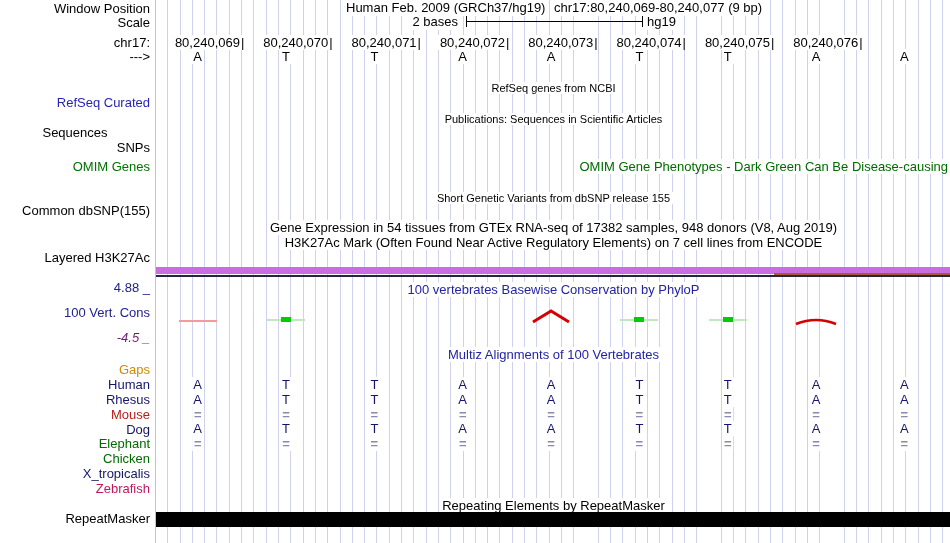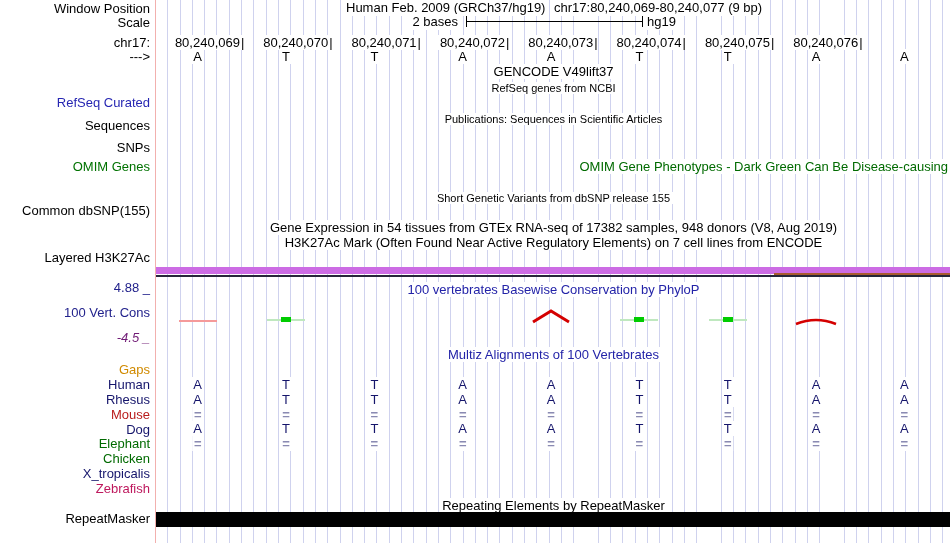--- a/index.html
+++ b/index.html
@@ -36,21 +36,21 @@
 </style>
 </head>
 <body>
 
 <div id="labels">
     <div class="lbl" style="top: 1px; color: rgb(0, 0, 0);">Window Position</div>
     <div class="lbl" style="top: 15px; color: rgb(0, 0, 0);">Scale</div>
     <div class="lbl" style="top: 35px; color: rgb(0, 0, 0);">chr17:</div>
     <div class="lbl" style="top: 49px; color: rgb(0, 0, 0);">---&gt;</div>
     <div class="lbl" style="top: 95px; color: rgb(38, 38, 178);">RefSeq Curated</div>
-    <div class="lbl" style="top: 118px; color: rgb(0, 0, 0);">Sequences</div>
+    <div class="lbl" style="top: 125px; color: rgb(0, 0, 0); text-align: center;">Sequences</div>
     <div class="lbl" style="top: 140px; color: rgb(0, 0, 0);">SNPs</div>
     <div class="lbl" style="top: 159px; color: rgb(0, 114, 0);">OMIM Genes</div>
     <div class="lbl" style="top: 203px; color: rgb(0, 0, 0);">Common dbSNP(155)</div>
     <div class="lbl" style="top: 250px; color: rgb(0, 0, 0);">Layered H3K27Ac</div>
     <div class="lbl" style="top: 280px; color: rgb(34, 34, 140);">4.88 _</div>
     <div class="lbl" style="top: 305px; color: rgb(34, 34, 140);">100 Vert. Cons</div>
     <div class="lbl" style="top: 330px; color: #701a75; font-style: italic;">-4.5 _</div>
     <div class="lbl" style="top: 362px; color: rgb(208, 138, 0);">Gaps</div>
     <div class="lbl" style="top: 377px; color: rgb(21, 21, 107);">Human</div>
     <div class="lbl" style="top: 392px; color: rgb(21, 21, 107);">Rhesus</div>
@@ -65,21 +65,20 @@
 
 <div id="track">
 
   <span class="abs" style="left:190px;top:0;height:16px;line-height:16px;background:#fff;">Human Feb. 2009 (GRCh37/hg19)</span>
   <span class="abs" style="left:398px;top:0;height:16px;line-height:16px;background:#fff;">chr17:80,240,069-80,240,077 (9 bp)</span>
 
   <span class="scaletxt" style="right:490px;">2 bases</span>
   <div id="scalebar" style="left:310px;width:175px;"></div>
   <span class="scaletxt" style="left:488px;">hg19</span>
 
-  <div class="ttl" style="top:64px;"><span>GENCODE V49lift37</span></div>
   <div class="ttl small" style="top:111px;"><span>Publications: Sequences in Scientific Articles</span></div>
   <div class="ttl small" style="top:80px;"><span>RefSeq genes from NCBI</span></div>
   <div class="ttl green" style="top:159px;"><span>OMIM Gene Phenotypes - Dark Green Can Be Disease-causing</span></div>
   <div class="ttl small" style="top:190px;"><span>Short Genetic Variants from dbSNP release 155</span></div>
   <div class="ttl" style="top:220px;"><span>Gene Expression in 54 tissues from GTEx RNA-seq of 17382 samples, 948 donors (V8, Aug 2019)</span></div>
   <div class="ttl" style="top:235px;"><span>H3K27Ac Mark (Often Found Near Active Regulatory Elements) on 7 cell lines from ENCODE</span></div>
   <div class="ttl blue" style="top:282px;"><span>100 vertebrates Basewise Conservation by PhyloP</span></div>
   <div class="ttl blue" style="top:347px;"><span>Multiz Alignments of 100 Vertebrates</span></div>
   <div class="ttl" style="top:498px;"><span>Repeating Elements by RepeatMasker</span></div>
 

